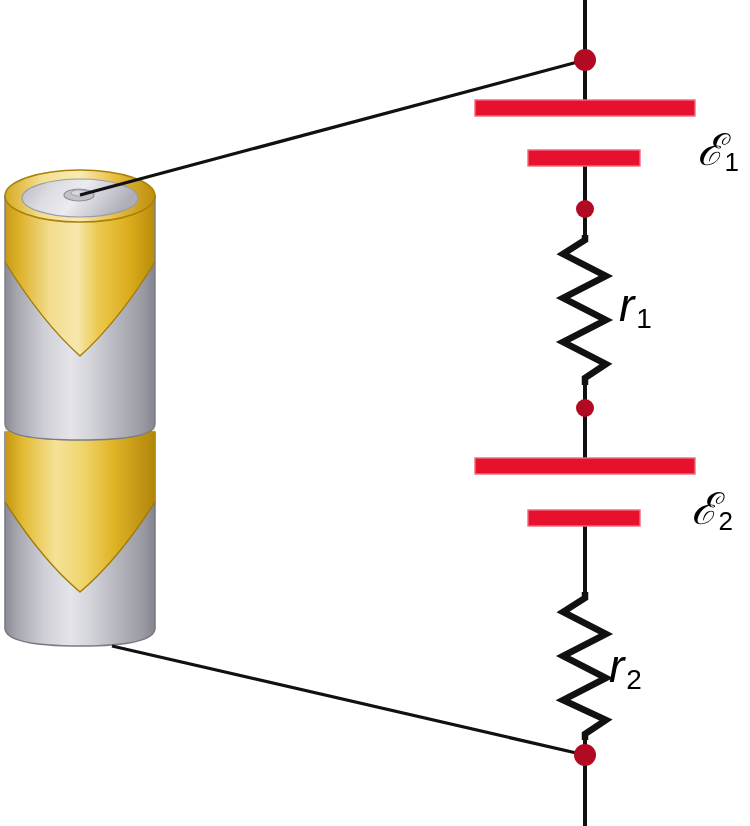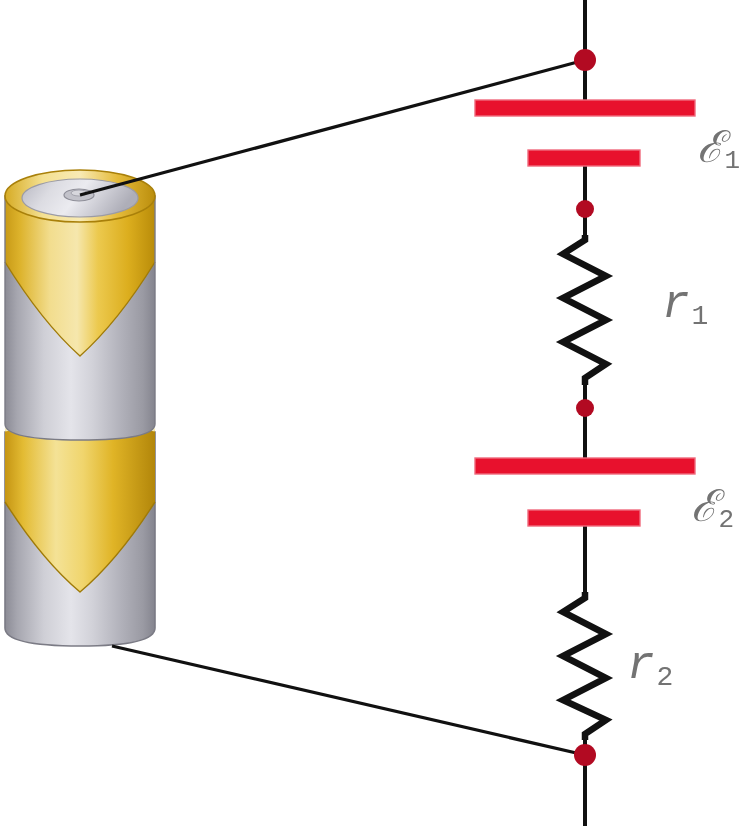--- a/index.html
+++ b/index.html
@@ -18,22 +18,22 @@
     overflow: hidden;
   }
   #figure svg {
     display: block;
     position: absolute;
     top: 0;
     left: 0;
   }
   .label {
     position: absolute;
-    color: #737373;
-    font-family: Liberation Mono, monospace;
+    color: #000000;
+    font-family: Liberation Sans, sans-serif;
     white-space: nowrap;
     line-height: 1;
     user-select: none;
   }
   .emf-label {
     font-size: 44px;
     font-style: italic;
   }
   .emf-label .sub {
     font-size: 26px;
@@ -46,22 +46,22 @@
     font-style: italic;
   }
   .r-label .sub {
     font-size: 28px;
     font-style: normal;
     vertical-align: -0.24em;
     margin-left: 2px;
   }
   #label-emf1 { left: 697px; top: 128px; }
   #label-emf2 { left: 691px; top: 487px; }
-  #label-r1   { left: 619px; top: 282px; margin-left: 43px; }
-  #label-r2   { left: 627px; top: 643px; }
+  #label-r1   { left: 619px; top: 282px; }
+  #label-r2   { left: 609px; top: 643px; }
 </style>
 </head>
 <body>
 
 <div id="figure">
 
   <svg width="750" height="826" viewBox="0 0 750 826">
     <defs>
       <linearGradient id="goldGrad" x1="0" y1="0" x2="1" y2="0">
         <stop offset="0%" stop-color="#c89a16"></stop>

